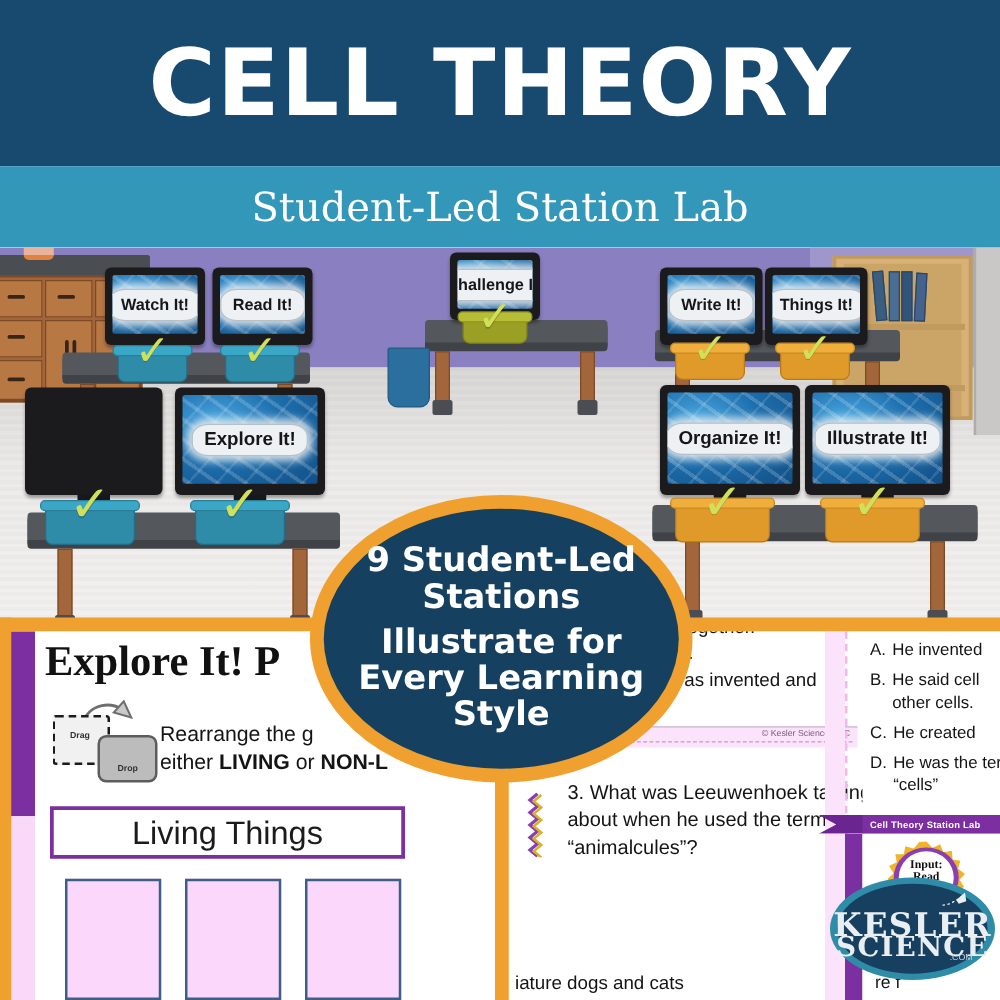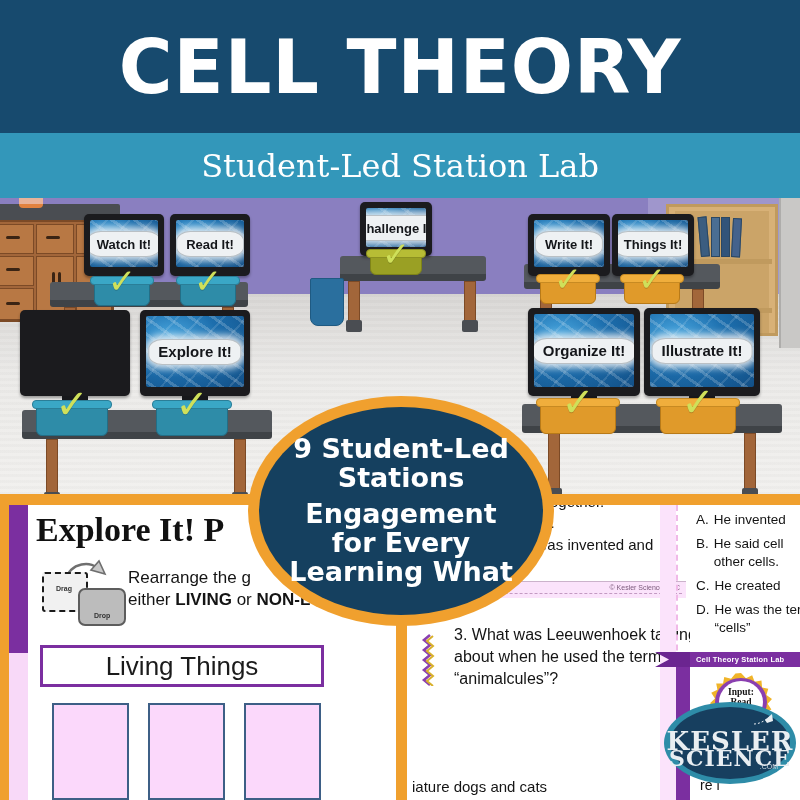--- a/index.html
+++ b/index.html
@@ -106,21 +106,21 @@
   .ws .title { position:absolute; left:36px; top:6px; font-family:"Liberation Serif", serif;
     font-weight:bold; font-size:34px; color:#111; white-space:nowrap; }
   .dragdrop { position:absolute; left:40px; top:55px; width:80px; height:64px; }
   .dd-a { position:absolute; left:2px; top:12px; width:46px; height:40px;
     border:2px dashed #1b1b1b; background:#f1f1f1; border-radius:3px; }
   .dd-b { position:absolute; left:38px; top:28px; width:48px; height:38px;
     border:2px solid #5d5d5d; background:#bcbcbc; border-radius:7px; }
   .dd-lab { position:absolute; font-size:7px; font-weight:bold; color:#333;
     font-family:"Liberation Sans", sans-serif; }
   .dd-arrow { position:absolute; left:24px; top:-2px; width:44px; height:28px; }
-  .ws .instr { position:absolute; left:128px; top:62px; width:260px; font-size:17px;
+  .ws .instr { position:absolute; left:128px; top:72px; width:260px; font-size:17px;
     color:#141414; line-height:1.28; font-family:"Liberation Sans", sans-serif; }
   .ws .instr b { font-weight:bold; }
   .cat-box { position:absolute; left:40px; top:140px; width:284px; height:42px;
     border:3px solid #7b2fa0; background:#fff; display:flex; align-items:center;
     justify-content:center; }
   .cat-box span { font-size:26px; color:#1b1b1b; font-family:"Liberation Sans", sans-serif;}
   .card-slot { position:absolute; top:198px; width:77px; height:97px;
     border:2px solid #3d5f86; background:#fbd8fb; }
 
   
@@ -312,21 +312,21 @@
       <div class="edge" style="top:22px;width:250px"></div>
       <div class="leg" style="left:24px;top:29px;height:56px"></div>
       <div class="leg" style="left:212px;top:29px;height:56px"></div>
       <div class="foot" style="left:22px;top:82px"></div>
       <div class="foot" style="left:210px;top:82px"></div>
     </div>
     <div class="mon" style="left:20px;top:112px;width:110px;height:86px">
       <div class="bez"></div>
       <div class="stand"></div>
     </div>
-    <div class="mon" style="left:140px;top:112px;width:110px;height:86px">
+    <div class="mon" style="left:140px;top:112px;width:120px;height:86px">
       <div class="bez"></div>
       <div class="scr">
           <div class="plaque"><span style="font-size:15px">Explore It!</span></div>
         </div>
       <div class="stand"></div>
     </div>
     <div class="bin" style="left:36px;top:206px;width:72px;height:32px">
       <div class="body" style="background:#2e8ca8;border:1px solid #236e86"></div>
       <div class="lip" style="background:#3aa7c6;border:1px solid #2a7e98"></div>
       <div class="chk" style="font-size:40px;top:-20px">✓</div>
@@ -509,21 +509,21 @@
   </div>
 
   <div class="divider"></div>
   <div class="div-v" style="left:396px"></div>
   <div class="div-v" style="left:0px;width:9px"></div>
 
   <div class="badge">
     <div class="outer"></div>
     <div class="inner">
       <div class="l1">9 Student-Led Stations</div>
-      <div class="l2">Engagement for Every Learning What</div>
+      <div class="l2">Illustrate for Every Learning Style</div>
     </div>
   </div>
 
   <div class="logo">
     <div class="ring"></div>
     <div class="fill"></div>
     <svg class="rk" viewBox="0 0 22 12">
       <path d="M2 10 C8 10, 14 6, 20 1" stroke="#e9eef2" stroke-width="1" fill="none" stroke-dasharray="2 2"></path>
       <path d="M13 6 L20 0 L21 7 L15 9 Z" fill="#e9eef2"></path>
     </svg>

